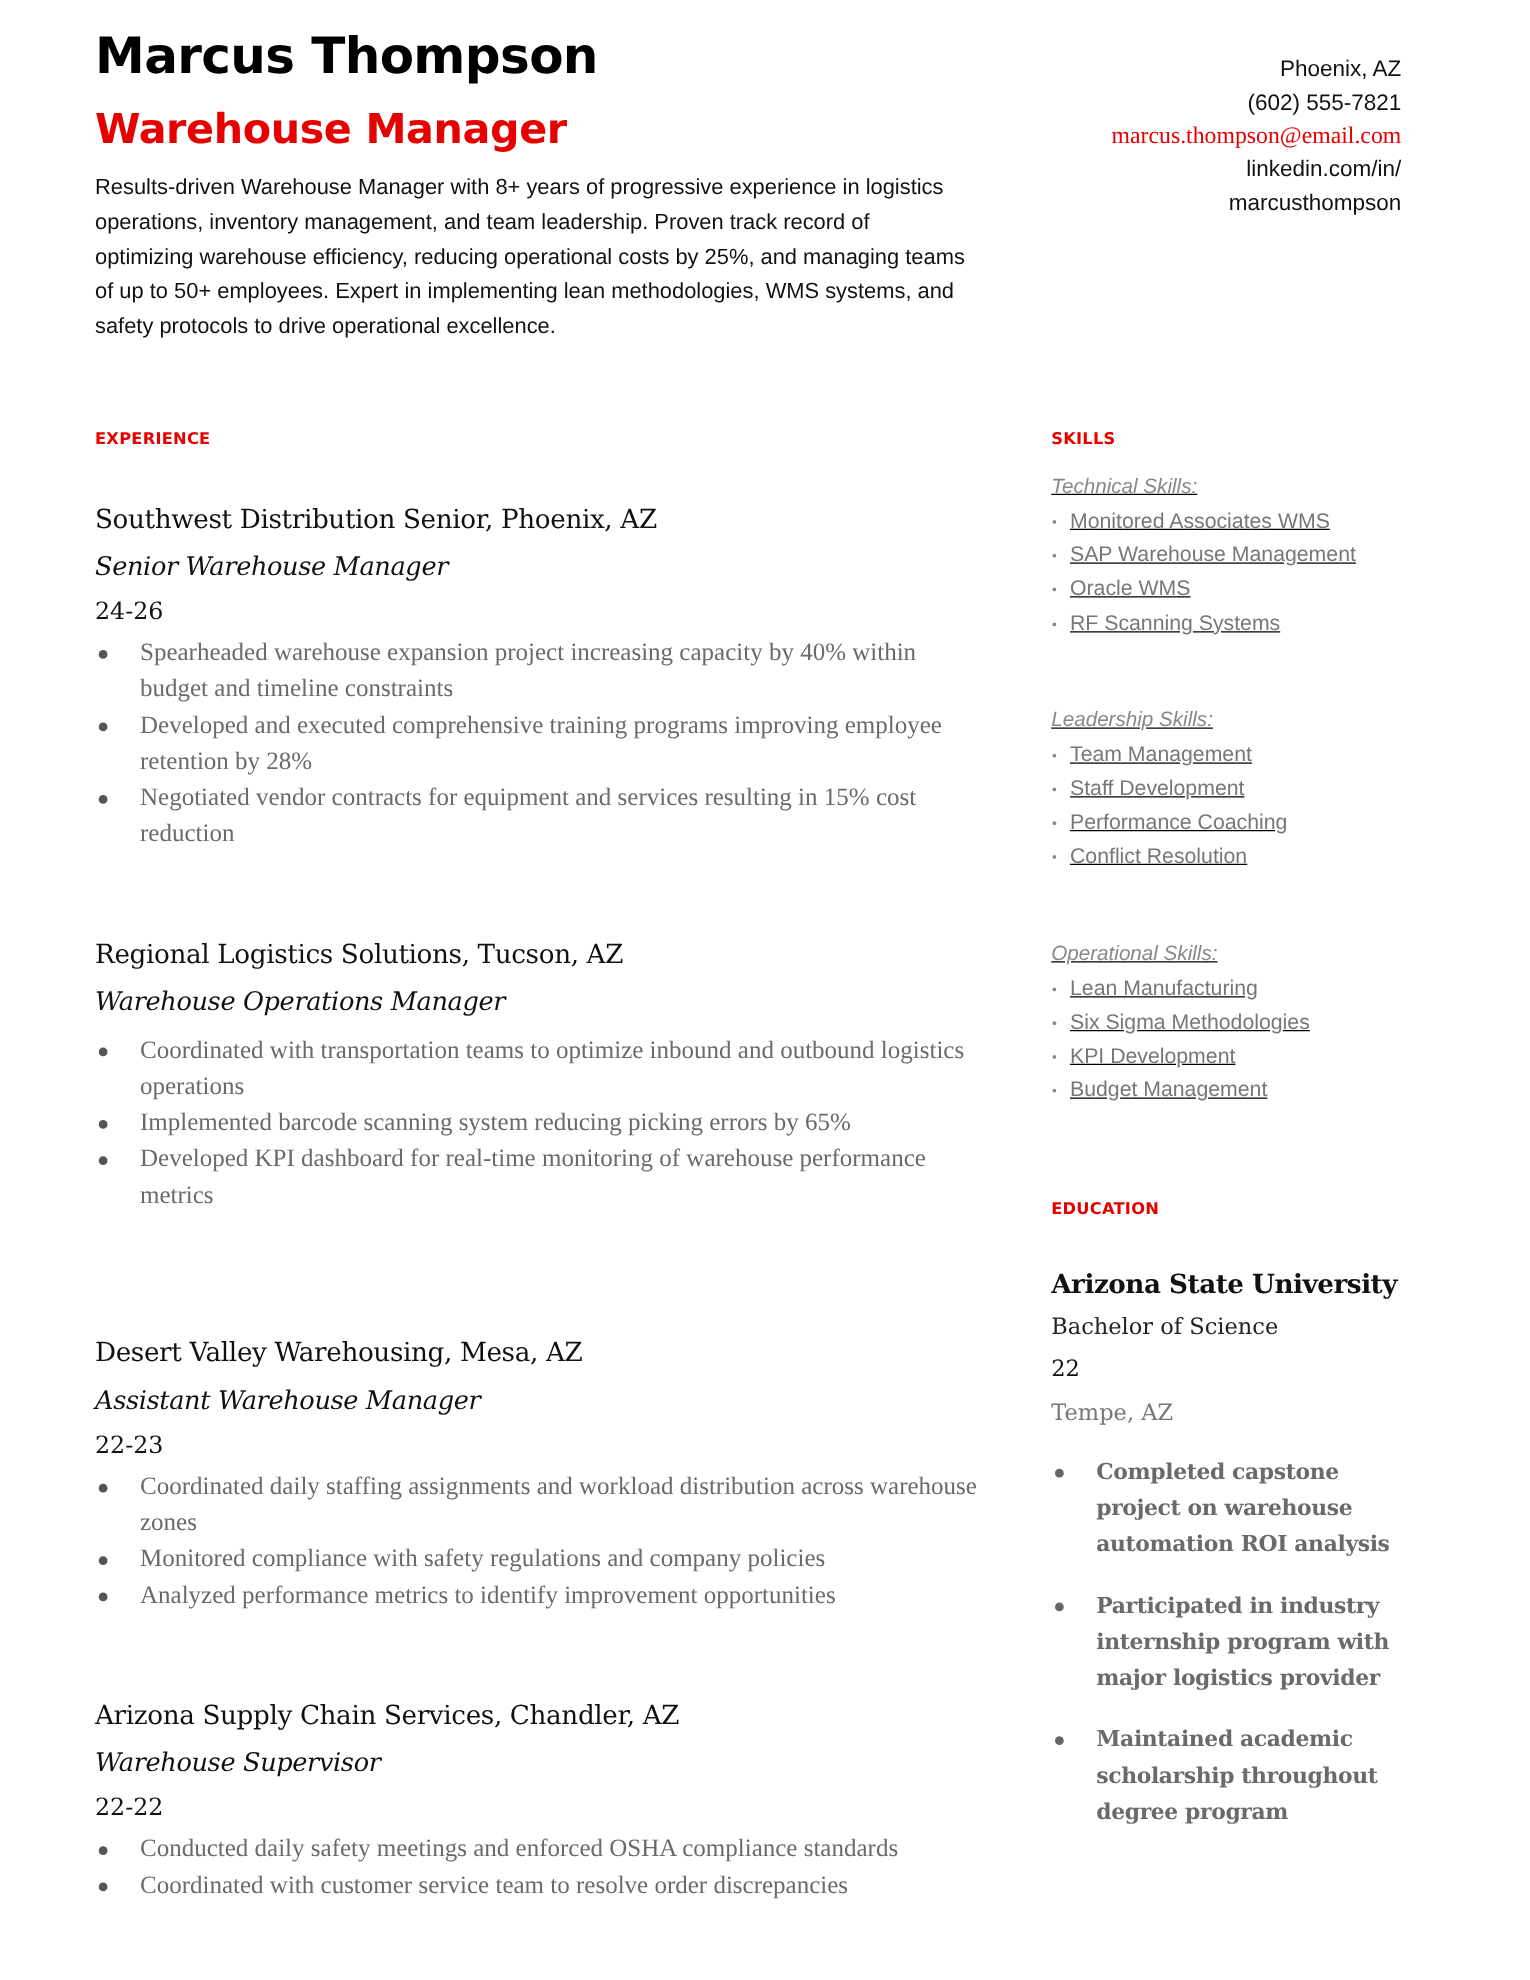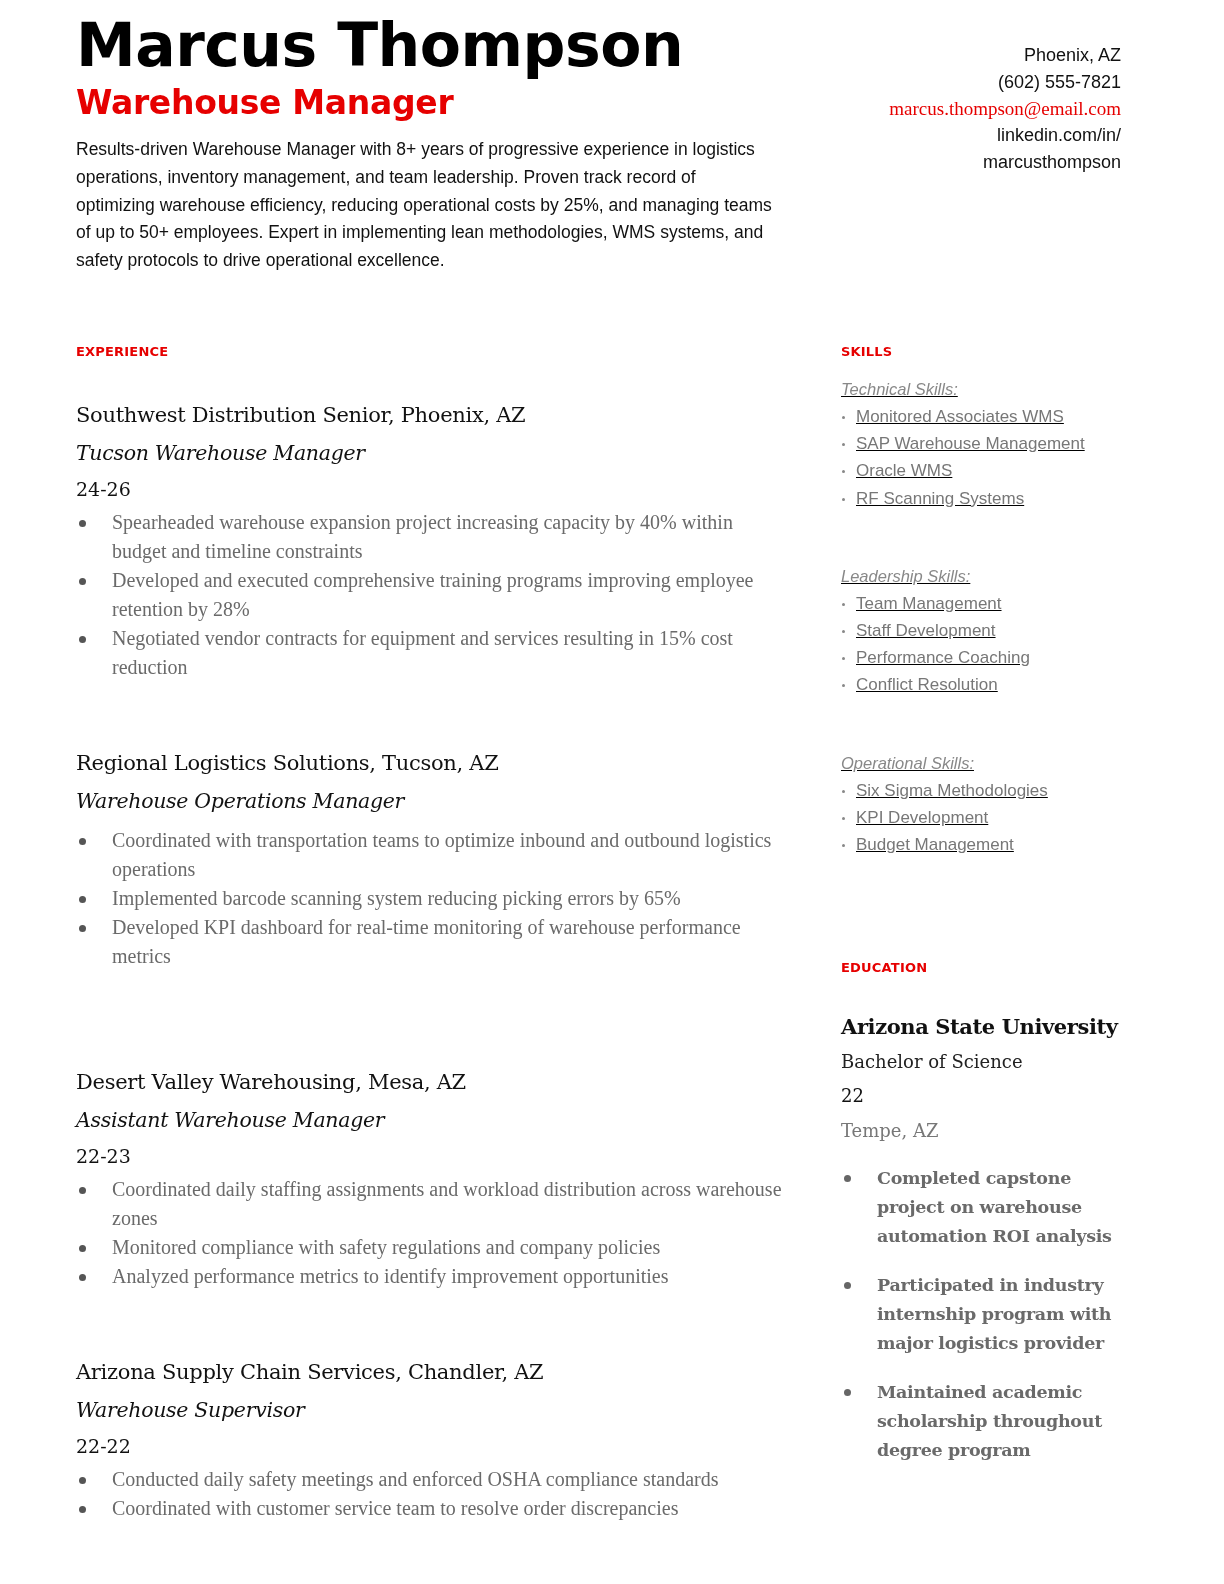--- a/index.html
+++ b/index.html
@@ -2,21 +2,21 @@
 <html><head>
 <meta charset="utf-8">
 <style>
   * { box-sizing: border-box; margin: 0; padding: 0; }
   html, body { width: 1224px; height: 1584px; background: #ffffff; }
   body { position: relative; font-family: "DejaVu Sans", sans-serif; color: #000; overflow: hidden; }
 
   .left { position: absolute; left: 76px; top: 14px; width: 700px; }
   .right { position: absolute; left: 841px; top: 42px; width: 280px; }
 
-  .name { font-family: "DejaVu Sans", sans-serif; font-weight: bold; font-size: 60px; letter-spacing: -0.5px; line-height: 62px; color: #000; }
+  .name { font-family: "DejaVu Sans", sans-serif; font-weight: bold; font-size: 40px; letter-spacing: -0.5px; line-height: 62px; color: #000; }
   .role { font-family: "DejaVu Sans", sans-serif; font-weight: bold; font-size: 33px; letter-spacing: -0.3px; line-height: 58px; color: #e60000; margin-top: -2px; }
   .summary { font-family: "Liberation Sans", sans-serif; font-size: 17.5px; line-height: 27.8px; color: #111; margin-top: 4px; width: 700px; }
 
   .contact div { font-family: "Liberation Sans", sans-serif; font-size: 18px; line-height: 27px; color: #111; text-align: right; }
   .contact .email { font-family: "Liberation Serif", serif; color: #e60000; font-size: 19px; word-break: break-all; line-height: 26px; }
 
   .section-title { font-family: "DejaVu Sans", sans-serif; font-weight: bold; font-size: 13px; color: #e60000; letter-spacing: 0.2px; }
 
   #exp-title { position: absolute; left: 76px; top: 344px; }
   .jobs { position: absolute; left: 76px; top: 398px; width: 710px; }
@@ -61,21 +61,21 @@
   <div class="email">marcus.thompson@email.com</div>
   <div>linkedin.com/in/</div>
   <div>marcusthompson</div>
 </div>
 
 <div id="exp-title" class="section-title">EXPERIENCE</div>
 <div class="jobs">
 
   <div class="job" style="height:348px">
     <div class="company">Southwest Distribution Senior, Phoenix, AZ</div>
-    <div class="position">Tucson Warehouse Manager</div>
+    <div class="position">Senior Warehouse Manager</div>
     <div class="dates">24-26</div>
     <ul class="bullets">
       <li>Spearheaded warehouse expansion project increasing capacity by 40% within budget and timeline constraints</li>
       <li>Developed and executed comprehensive training programs improving employee retention by 28%</li>
       <li>Negotiated vendor contracts for equipment and services resulting in 15% cost reduction</li>
     </ul>
   </div>
 
   <div class="job" style="height:319px">
     <div class="company">Regional Logistics Solutions, Tucson, AZ</div>
@@ -125,20 +125,21 @@
     <ul class="skill-list">
       <li>Team Management</li>
       <li>Staff Development</li>
       <li>Performance Coaching</li>
       <li>Conflict Resolution</li>
     </ul>
   </div>
   <div class="skill-group">
     <div class="skill-label">Operational Skills:</div>
     <ul class="skill-list">
+      <li>Lean Manufacturing</li>
       <li>Six Sigma Methodologies</li>
       <li>KPI Development</li>
       <li>Budget Management</li>
     </ul>
   </div>
 </div>
 
 <div id="edu-title" class="section-title">EDUCATION</div>
 <div class="edu">
   <div class="school">Arizona State University</div>

